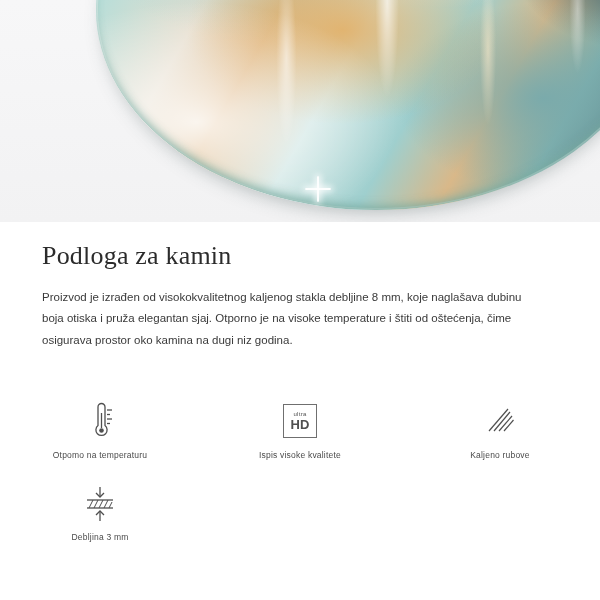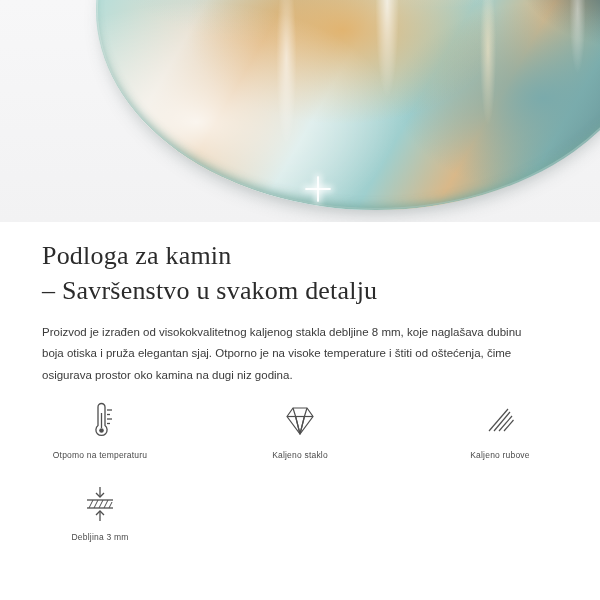--- a/index.html
+++ b/index.html
@@ -179,21 +179,20 @@
   <div class="disc">
     <div class="disc-veins"></div>
     <div class="disc-edge"></div>
   </div>
   <div class="sparkle"></div>
 </div>
 
 <div class="content">
   <h1 class="headline">
     <span>Podloga za kamin</span>
-    <span class="line2">– Savršenstvo u svakom detalju</span>
   </h1>
   <p class="body-copy">Proizvod je izrađen od visokokvalitetnog kaljenog stakla debljine 8 mm, koje naglašava dubinu boja otiska i pruža elegantan sjaj. Otporno je na visoke temperature i štiti od oštećenja, čime osigurava prostor oko kamina na dugi niz godina.</p>
 </div>
 
 <div class="features">
 
   <div class="feature">
     <span class="glyph">
       <svg width="40" height="44" viewBox="0 0 40 44" fill="none" stroke="#4f4f4f" stroke-width="1.3">
         <path d="M18 8a3.5 3.5 0 0 1 7 0v18.5a5.6 5.6 0 1 1-7 0V8z"></path>
@@ -201,33 +200,31 @@
         <circle cx="21.5" cy="31.5" r="2.3" fill="#4f4f4f" stroke="none"></circle>
         <line x1="27" y1="11" x2="32" y2="11"></line>
         <line x1="27" y1="15.5" x2="30" y2="15.5"></line>
         <line x1="27" y1="20" x2="32" y2="20"></line>
         <line x1="27" y1="24.5" x2="30" y2="24.5"></line>
       </svg>
     </span>
     <span class="caption">Otpomo na temperaturu</span>
   </div>
 
-
-
-  <div class="feature">
-    <span class="glyph">
-      <svg width="40" height="38" viewBox="0 0 40 38" fill="none" stroke="#4f4f4f" stroke-width="1.2">
-        <path d="M7 14.5L13 6h14l6 8.5L20 32 7 14.5z"></path>
-        <path d="M7 14.5h26"></path>
-        <path d="M13 6l2.6 8.5L20 32l4.4-17.5L27 6"></path>
-        <path d="M15.6 14.5L20 32l4.4-17.5"></path>
-      </svg>
-    </span>
-    <span class="caption">Kaljeno staklo</span>
-  </div>
+  <div class="feature">
+    <span class="glyph">
+      <span class="ultrahd">
+        <span class="u">ultra</span>
+        <span class="hd">HD</span>
+      </span>
+    </span>
+    <span class="caption">Ispis visoke kvalitete</span>
+  </div>
+
+
 
   <div class="feature">
     <span class="glyph">
       <svg width="40" height="38" viewBox="0 0 40 38" fill="none" stroke="#4f4f4f" stroke-width="1.2">
         <path d="M9 29L28 7"></path>
         <path d="M14 29L30 10"></path>
         <path d="M19 29L32 14"></path>
         <path d="M24 29L33.5 18"></path>
       </svg>
     </span>

